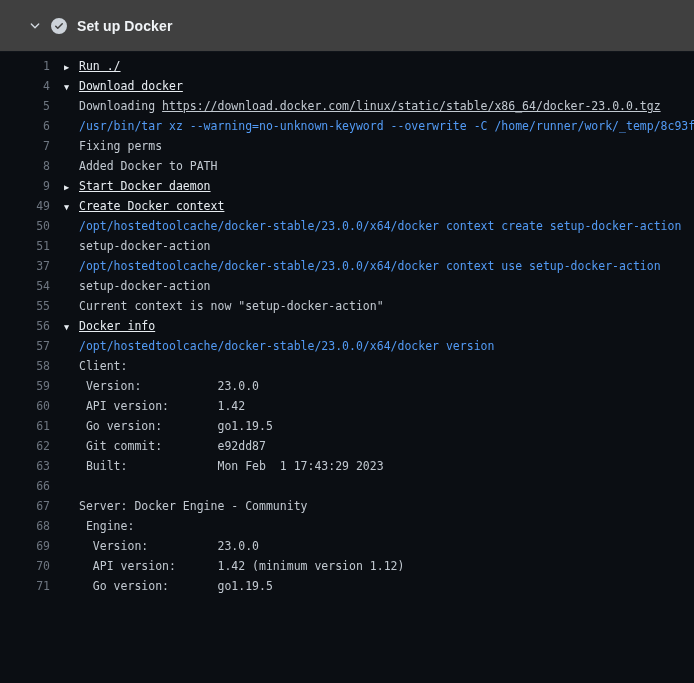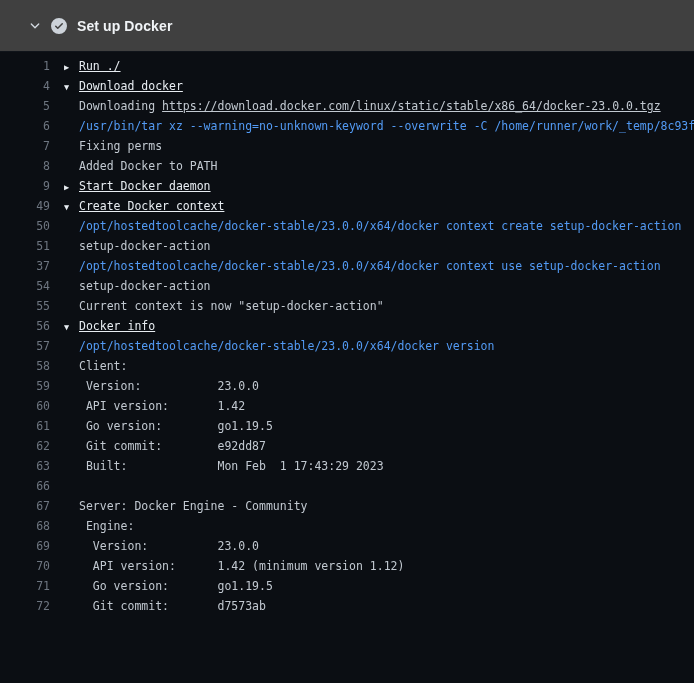--- a/index.html
+++ b/index.html
@@ -197,17 +197,13 @@
     <div class="content"><span class="arrow"></span><span class="text">  Version:          23.0.0</span></div>
   </div>
     <div class="row">
     <a class="num">70</a>
     <div class="content"><span class="arrow"></span><span class="text">  API version:      1.42 (minimum version 1.12)</span></div>
   </div>
     <div class="row">
     <a class="num">71</a>
     <div class="content"><span class="arrow"></span><span class="text">  Go version:       go1.19.5</span></div>
   </div>
-    <div class="row">
-    <a class="num">72</a>
-    <div class="content"><span class="arrow"></span><span class="text">  Git commit:       d7573ab</span></div>
-  </div>
   </div>
 
 </body></html>

